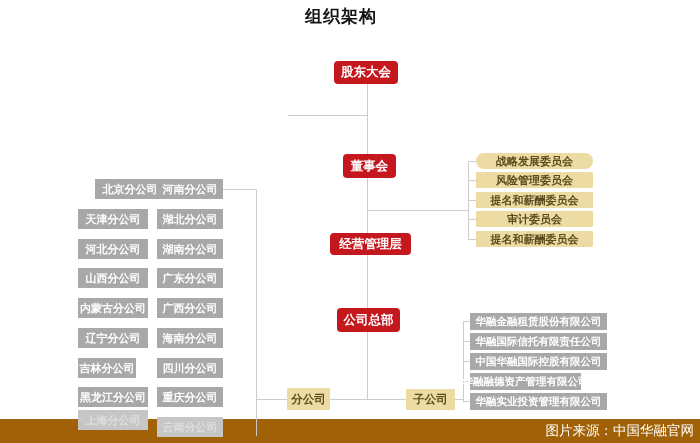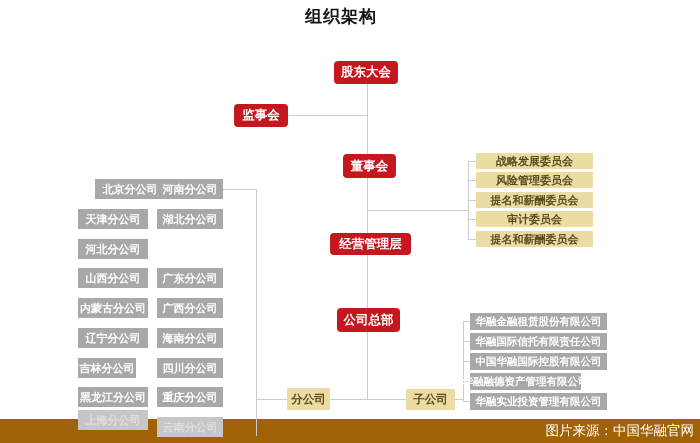--- a/index.html
+++ b/index.html
@@ -57,46 +57,46 @@
   <div class="vline faded-line" style="left:256px; top:419px; height:17px;"></div>
   <div class="hline" style="left:256px; top:399px; width:208px;"></div>
   <div class="vline" style="left:463px; top:321px; height:80px;"></div>
   <div class="hline" style="left:463px; top:321px; width:7px;"></div>
   <div class="hline" style="left:463px; top:341px; width:7px;"></div>
   <div class="hline" style="left:463px; top:361px; width:7px;"></div>
   <div class="hline" style="left:463px; top:381px; width:7px;"></div>
   <div class="hline" style="left:463px; top:401px; width:7px;"></div>
 
   <div class="box red" style="left:334px; top:61px;  width:64px; height:23px;">股东大会</div>
-  <div class="box red" style="left:234px; top:104px; width:54px; height:23px;">监事会</div>
   <div class="box red" style="left:343px; top:154px; width:53px; height:24px;">董事会</div>
   <div class="box red" style="left:330px; top:233px; width:81px; height:22px;">经营管理层</div>
   <div class="box red" style="left:337px; top:308px; width:63px; height:24px;">公司总部</div>
 
-  <div class="box tan" style="left:476px; top:153px; width:117px; height:16px;">战略发展委员会</div>
+  <div class="box tan" style="left:476px; top:153px; width:117px; height:16px;border-radius:8px;">战略发展委员会</div>
   <div class="box tan" style="left:476px; top:172px; width:117px; height:16px;">风险管理委员会</div>
   <div class="box tan" style="left:476px; top:192px; width:117px; height:16px;">提名和薪酬委员会</div>
   <div class="box tan" style="left:476px; top:211px; width:117px; height:16px;">审计委员会</div>
   <div class="box tan" style="left:476px; top:231px; width:117px; height:16px;">提名和薪酬委员会</div>
 
   <div class="box tan" style="left:287px; top:388px; width:43px; height:22px; font-size:11.5px;">分公司</div>
   <div class="box tan" style="left:406px; top:389px; width:49px; height:21px; font-size:11.5px;">子公司</div>
 
   <div class="box gray" style="left:95px; top:179px; width:70px; height:20px;">北京分公司</div>
   <div class="box gray" style="left:78px; top:209px; width:70px; height:20px;">天津分公司</div>
   <div class="box gray" style="left:78px; top:239px; width:70px; height:20px;">河北分公司</div>
   <div class="box gray" style="left:78px; top:268px; width:70px; height:20px;">山西分公司</div>
   <div class="box gray" style="left:78px; top:298px; width:70px; height:20px;">内蒙古分公司</div>
   <div class="box gray" style="left:78px; top:328px; width:70px; height:20px;">辽宁分公司</div>
   <div class="box gray" style="left:78px; top:358px; width:58px; height:20px;">吉林分公司</div>
   <div class="box gray" style="left:78px; top:387px; width:70px; height:20px;">黑龙江分公司</div>
   <div class="box gray faded" style="left:78px; top:410px; width:70px; height:20px;">上海分公司</div>
 
   <div class="box gray" style="left:157px; top:179px; width:66px; height:20px;">河南分公司</div>
   <div class="box gray" style="left:157px; top:209px; width:66px; height:20px;">湖北分公司</div>
+  <div class="box gray" style="left:157px; top:239px; width:66px; height:20px;">湖南分公司</div>
   <div class="box gray" style="left:157px; top:268px; width:66px; height:20px;">广东分公司</div>
   <div class="box gray" style="left:157px; top:298px; width:66px; height:20px;">广西分公司</div>
   <div class="box gray" style="left:157px; top:328px; width:66px; height:20px;">海南分公司</div>
   <div class="box gray" style="left:157px; top:358px; width:66px; height:20px;">四川分公司</div>
   <div class="box gray" style="left:157px; top:387px; width:66px; height:20px;">重庆分公司</div>
   <div class="box gray faded" style="left:157px; top:417px; width:66px; height:20px;">云南分公司</div>
 
   <div class="box gray sub" style="left:470px; top:313px; width:137px; height:17px;">华融金融租赁股份有限公司</div>
   <div class="box gray sub" style="left:470px; top:333px; width:137px; height:17px;">华融国际信托有限责任公司</div>
   <div class="box gray sub" style="left:470px; top:353px; width:137px; height:17px;">中国华融国际控股有限公司</div>

